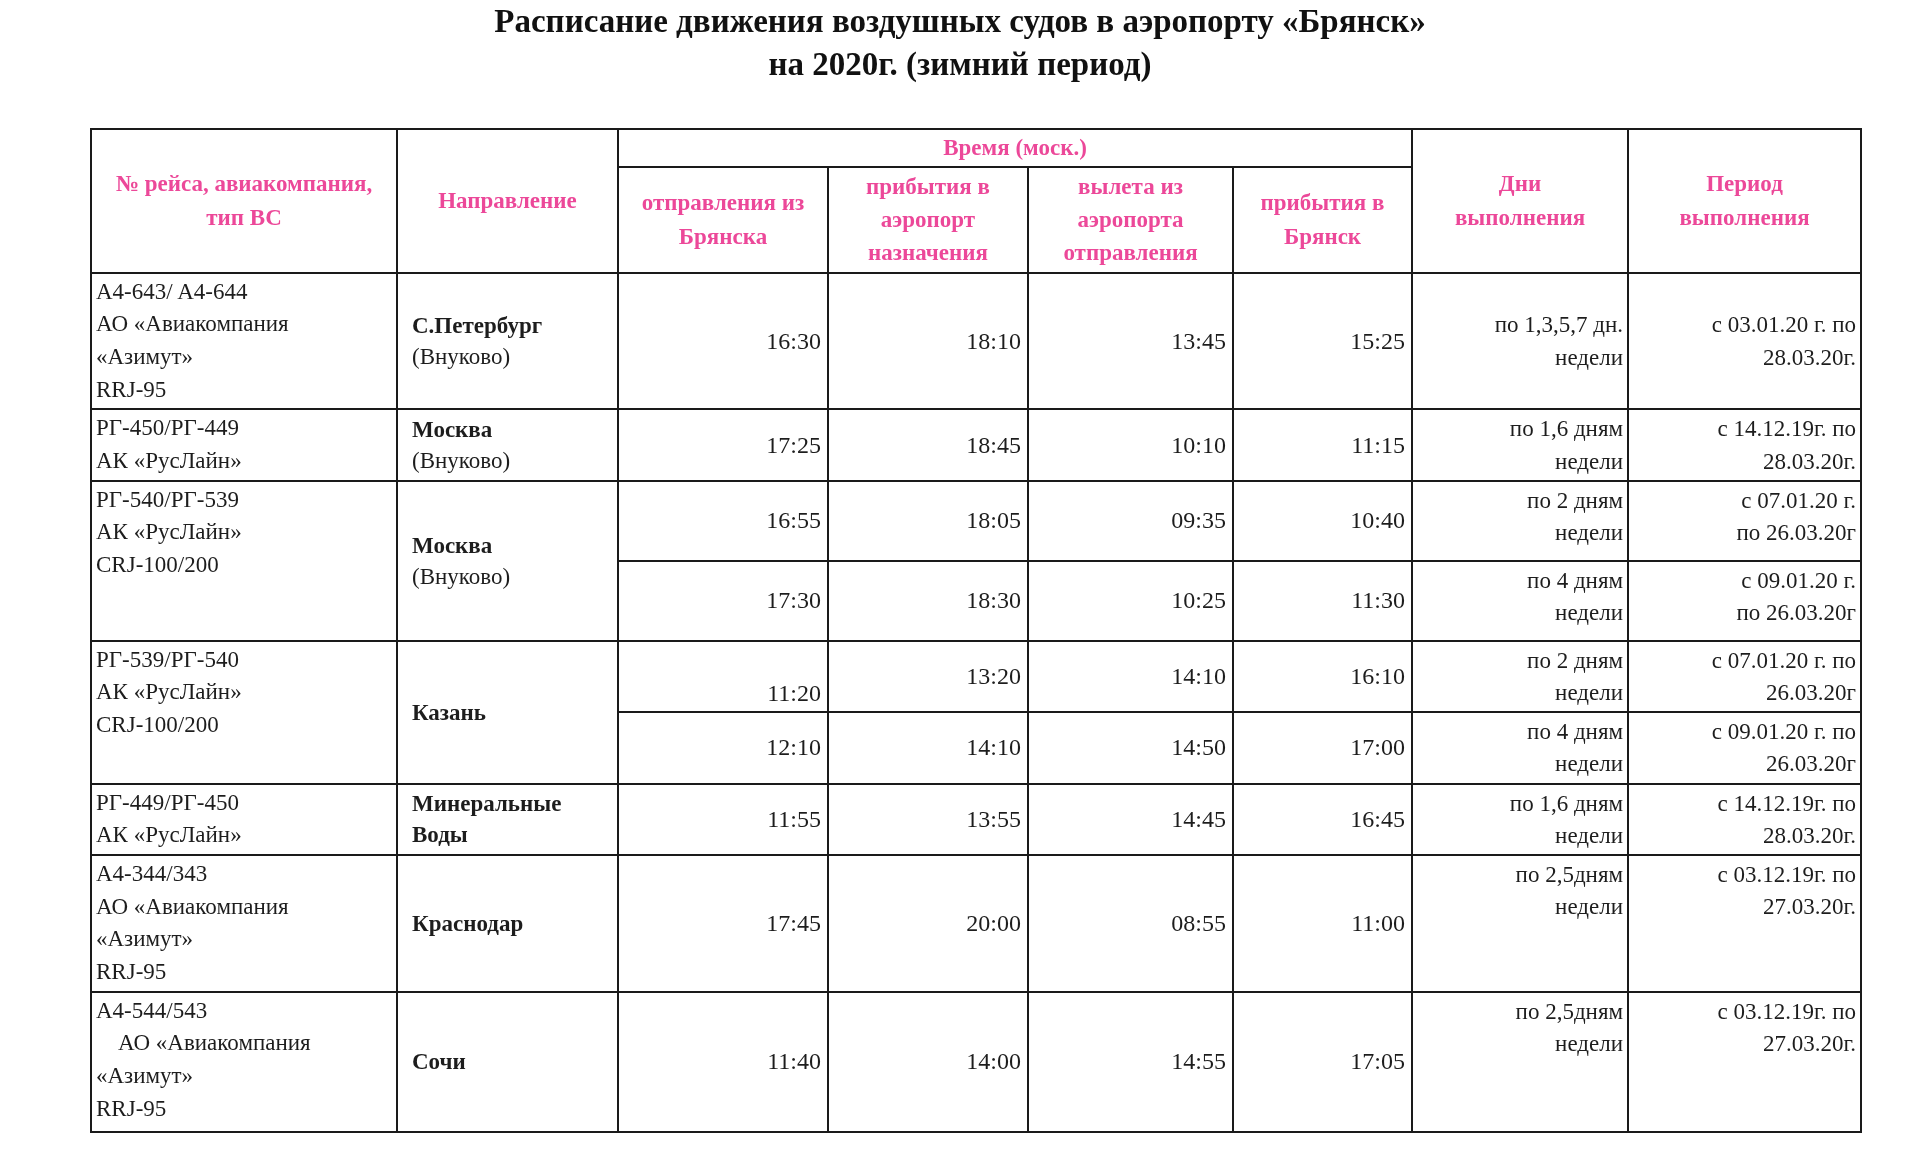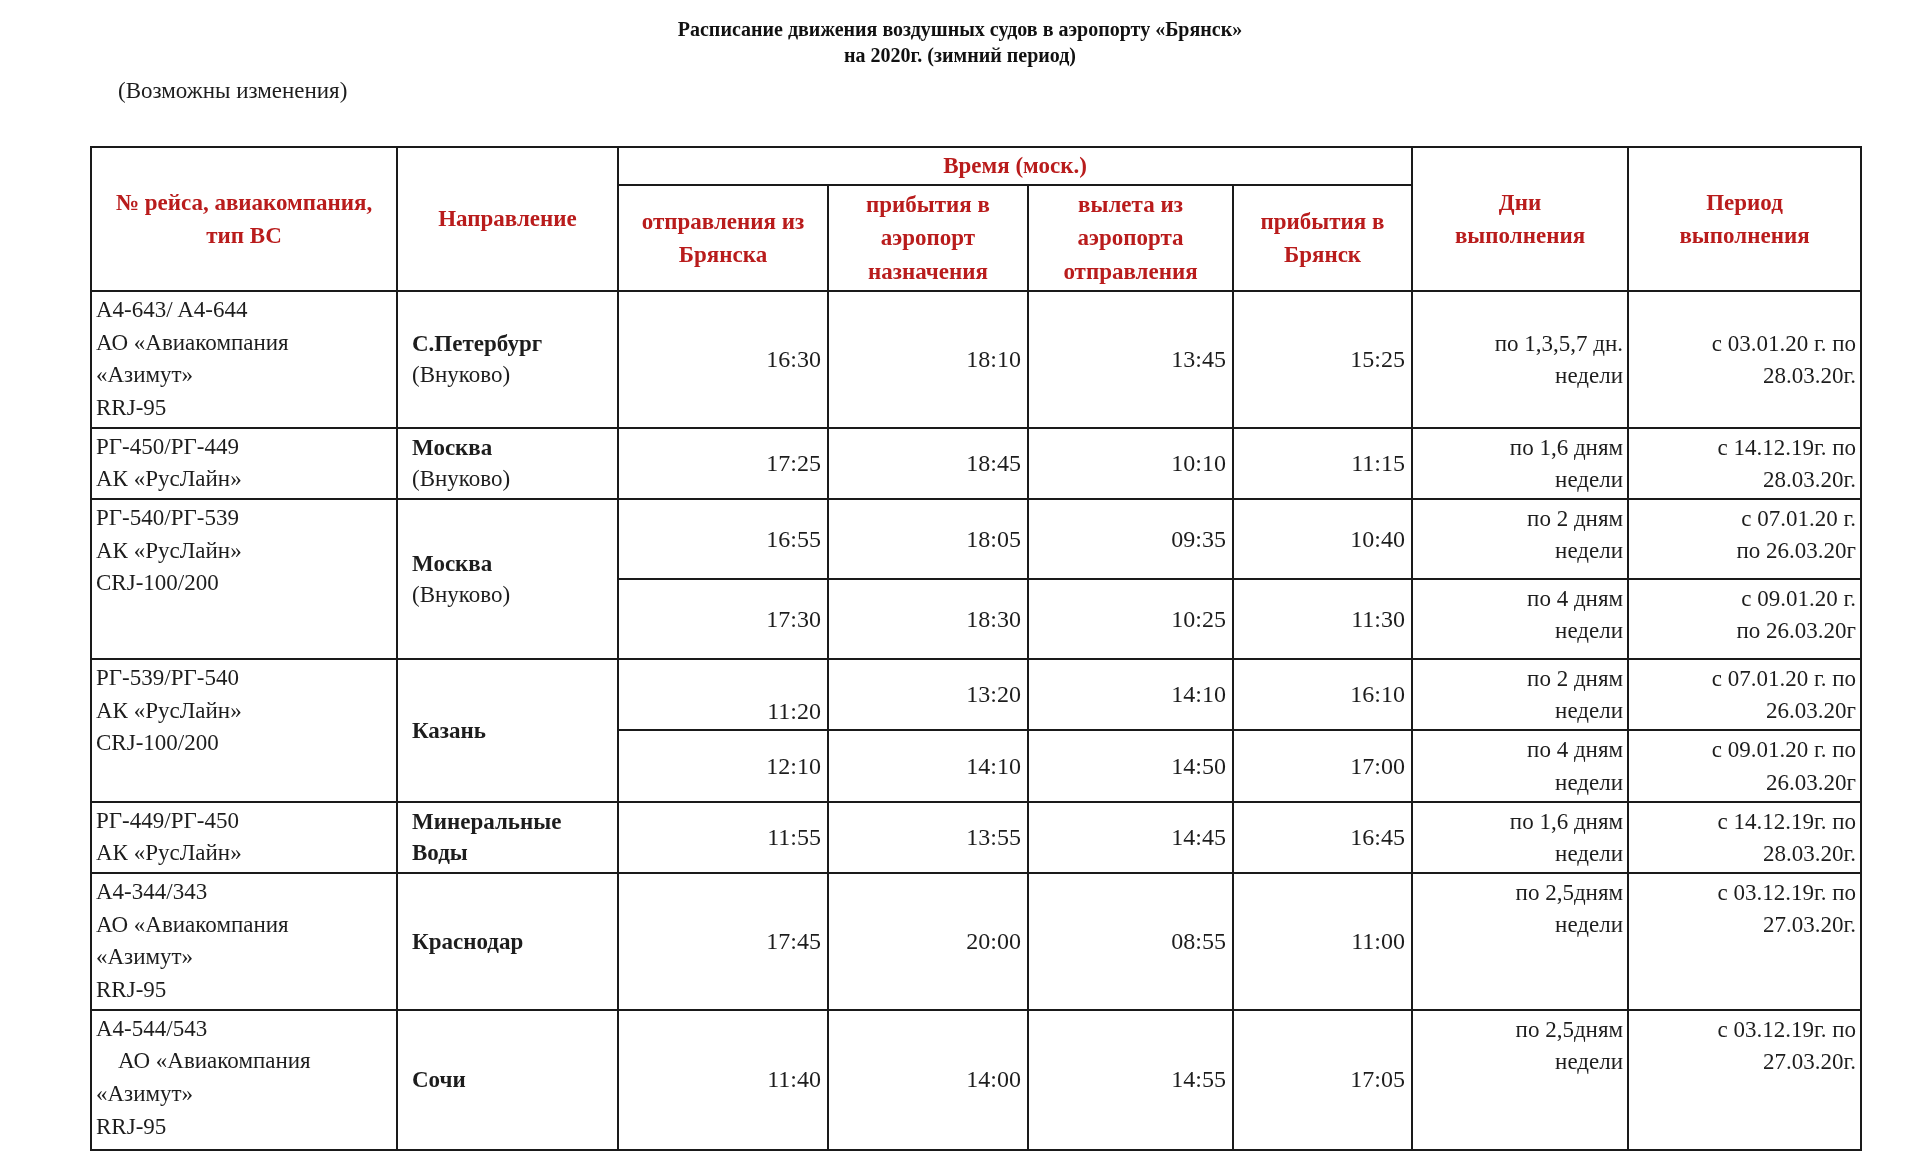--- a/index.html
+++ b/index.html
@@ -1,30 +1,30 @@
 <!DOCTYPE html>
 <html><head>
 <meta charset="utf-8">
 <style>
   * { margin:0; padding:0; box-sizing:border-box; }
   body { background:#e9e9e9; }
   .doc {
     width:1920px; height:1152px; background:#ffffff; overflow:hidden;
     font-family:"Liberation Serif", serif; color:#1d1d1d; position:relative;
   }
-  .title { text-align:center; font-weight:bold; font-size:20px; line-height:1.3; padding-top:16px; color:#111; }
+  .title { text-align:center; font-weight:bold; font-size:33px; line-height:1.3; color:#111; }
   .note { font-size:23px; margin:10px 0 0 118px; }
   table.schedule {
     border-collapse:collapse; table-layout:fixed;
     margin:42px 0 0 90px; width:1770px; font-size:23px;
   }
   .schedule th, .schedule td { border:2px solid #1a1a1a; padding:2px 6px; overflow:hidden; }
   .schedule th {
     font-weight:bold; text-align:center; vertical-align:middle;
-    white-space:pre-line; line-height:1.45; color:#b91c1c;
+    white-space:pre-line; line-height:1.45; color:#ec4899;
   }
   th.time-group { height:38px; line-height:1.2; }
   td.flight { text-align:left; vertical-align:top; line-height:1.42; padding-left:4px; }
   td.flight .b, .bold { font-weight:normal; }
   td.flight .indent { text-indent:22px; }
   td.dest  { text-align:left; vertical-align:middle; padding-left:14px; line-height:1.35; }
   td.dest .city { font-weight:bold; white-space:pre-line; }
   td.dest .sub  { font-weight:normal; }
   td.time  { text-align:right; vertical-align:middle; font-weight:normal; font-size:24px; }
   td.time.v-bottom { vertical-align:bottom; padding-bottom:4px; }
@@ -35,21 +35,20 @@
   tr.v-mid td.days, tr.v-mid td.period { vertical-align:middle; }
 </style>
 </head>
 <body>
 
 <div class="doc">
   <div class="title">
     <div>Расписание движения воздушных судов в аэропорту «Брянск»</div>
     <div>на 2020г. (зимний период)</div>
   </div>
-  <div class="note">(Возможны изменения)</div>
 
   <table class="schedule">
     <colgroup>
       <col style="width:306px">
         <col style="width:221px">
         <col style="width:210px">
         <col style="width:200px">
       <col style="width:205px">
         <col style="width:179px">
         <col style="width:216px">

